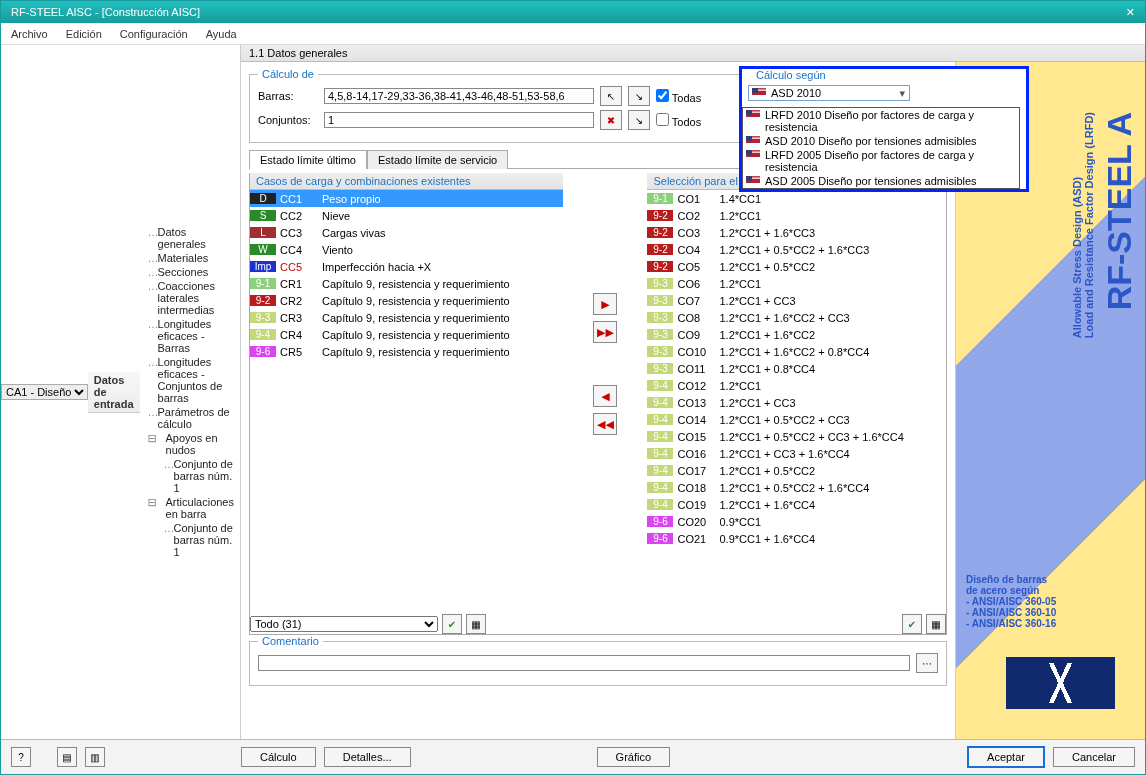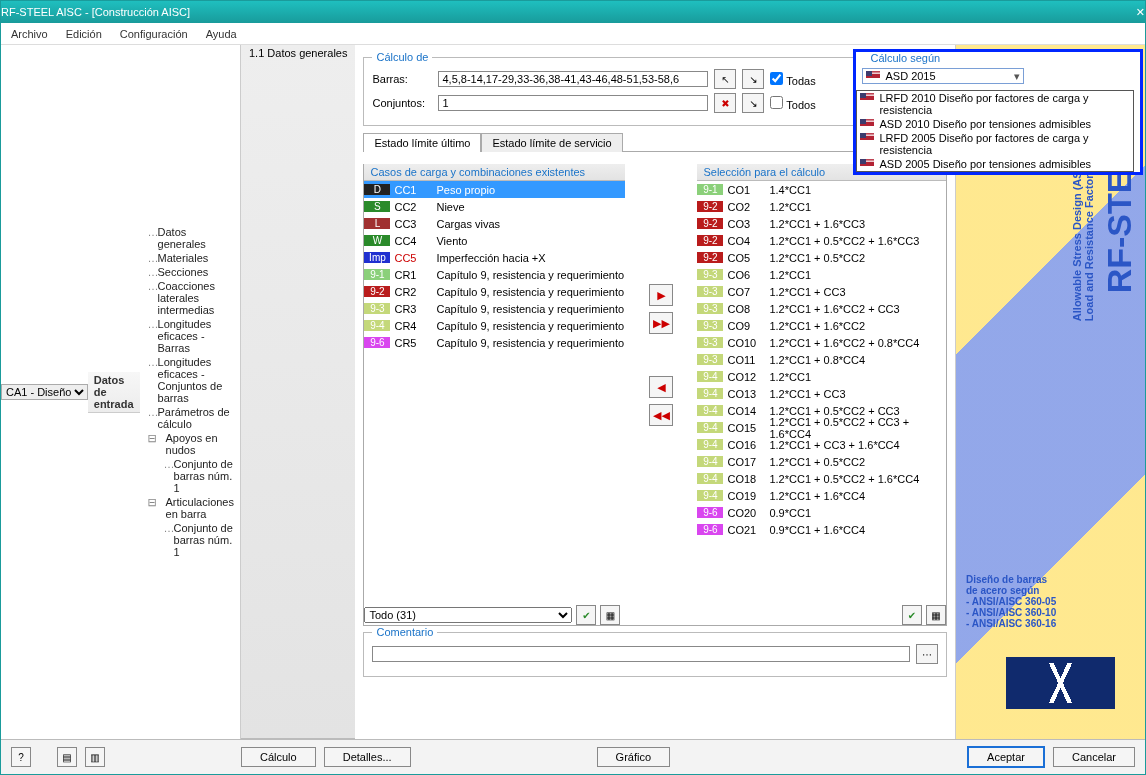--- a/index.html
+++ b/index.html
@@ -1,59 +1,59 @@
 <!DOCTYPE html>
 <html><head>
 <meta charset="utf-8">
 <style>
 * { box-sizing: border-box; margin: 0; padding: 0; font-family: "Segoe UI", Tahoma, sans-serif; font-size: 11px; }
 body { background: #f0f0f0; width: 1146px; height: 775px; overflow: hidden; }
 .window { width: 1146px; height: 775px; border: 1px solid #1a9b9b; display: flex; flex-direction: column; background: #fff; }
-.titlebar { background: linear-gradient(#1fbfbf,#189b9b); height: 22px; display: flex; align-items: center; padding: 0 0; color: #fff; }
+.titlebar { background: linear-gradient(#1fbfbf,#189b9b); height: 22px; display: flex; align-items: center; padding: 0 10px; color: #fff; }
 .titlebar .close { margin-left: auto; }
 .menubar { height: 22px; display: flex; align-items: center; gap: 18px; padding: 0 10px; background: #fff; border-bottom: 1px solid #ddd; }
 .menubar span { color: #333; }
 .body { flex: 1; display: flex; }
 .sidebar { width: 240px; border-right: 1px solid #ccc; display: flex; flex-direction: row; align-items: center; }
 .sidebar select { width: 100%; border: 1px solid #aaa; background: #eee; }
 .sidebar .hdr { background: linear-gradient(#f7f7f7,#ececec); border-bottom: 1px solid #ccc; padding: 2px 6px; font-weight: 700; color: #333; }
 .tree { padding: 4px 6px; flex: 1; }
 .tree-item { padding: 1px 0 1px 12px; color: #222; position: relative; }
 .tree-item.child { padding-left: 28px; }
 .tree-item::before { content: "…"; position: absolute; left: 2px; color: #888; }
 .tree-item.child::before { left: 18px; }
 .tree-item.parent { padding-left: 20px; }
 .tree-item.parent::before { content: "⊟"; left: 2px; }
-.main { flex: 1; display: flex; }
+.main { flex: 1; display: flex; flex-direction: column; }
 .main-hdr { background: linear-gradient(#eee,#e3e3e3); border-bottom: 1px solid #bbb; padding: 2px 8px; font-weight: 400; }
 .content { flex: 1; display: flex; }
 .form-area { flex: 1; padding: 6px 8px 4px 8px; position: relative; }
 fieldset { border: 1px solid #bbb; margin-bottom: 6px; padding: 6px 8px 8px 8px; }
 legend { color: #1a73c8; padding: 0 4px; }
 .row { display: flex; align-items: center; gap: 6px; margin-bottom: 4px; }
 .row label { width: 60px; }
 input[type=text] { border: 1px solid #888; padding: 1px 3px; background: #fff; }
 .icon-btn { width: 22px; height: 20px; border: 1px solid #888; background: #f5f5f5; display: inline-flex; align-items: center; justify-content: center; font-size: 10px; }
 .tabs { border-bottom: 1px solid #aaa; display: flex; }
 .tab { padding: 3px 10px; border: 1px solid #aaa; border-bottom: none; background: #eee; position: relative; top: 1px; }
 .tab.active { background: #fff; }
-.two-col { display: flex; gap: 22px; margin-top: 12px; border: 1px solid #aaa; border-top: none; padding: 0; }
+.two-col { display: flex; gap: 28px; margin-top: 4px; border: 1px solid #aaa; border-top: none; padding: 0; }
 .col { flex: 1; }
 .col-hdr { background: linear-gradient(#eee,#e3e3e3); border-bottom: 1px solid #bbb; padding: 2px 6px; color: #1a73c8; }
 .list { height: 420px; overflow: auto; background: #fff; }
 .lr { display: flex; align-items: center; height: 17px; }
 .tag { width: 26px; text-align: center; color: #fff; font-size: 10px; margin-right: 2px; }
 .code { width: 40px; padding-left: 2px; }
 .desc { flex: 1; padding-left: 4px; }
 .lr.sel { background: #3399ff; color: #fff; }
 .lr.sel .desc, .lr.sel .code { color: #fff; }
 .mid-btns { width: 28px; display: flex; flex-direction: column; gap: 6px; padding-top: 120px; align-items: center; }
 .mid-btns button { width: 24px; height: 22px; border: 1px solid #888; background: #f5f5f5; color: #c00; }
 .bottom-row { display: flex; align-items: center; gap: 4px; margin-top: 4px; }
-.bottom-row select { width: 208px; }
+.bottom-row select { width: 188px; }
 .sm-icon { width: 20px; height: 20px; border: 1px solid #888; background: #f5f5f5; display: inline-flex; align-items: center; justify-content: center; font-size: 10px; }
 .right-banner { width: 190px; background: #fff; border-left: 1px solid #ccc; position: relative; overflow: hidden; }
 .banner-bg { position: absolute; inset: 0; background: linear-gradient(135deg,#ffd634 0 35%, #3a60d8 35% 70%, #ffd634 70%); opacity: .55; }
 .banner-txt { position: absolute; right: 6px; top: 50px; writing-mode: vertical-rl; transform: rotate(180deg); font-size: 34px; font-weight: 700; color: #2b56c6; }
 .banner-sub { position: absolute; right: 50px; top: 50px; writing-mode: vertical-rl; transform: rotate(180deg); font-size: 11px; font-weight: 700; color: #2b56c6; }
 .banner-info { position: absolute; bottom: 110px; left: 10px; right: 10px; color: #2b56c6; font-size: 10px; font-weight: 700; }
 .banner-logo { position: absolute; bottom: 30px; left: 50px; right: 30px; height: 52px; background: #102a6d; }
 .banner-logo::after { content: ""; position: absolute; inset: 6px; background: linear-gradient(115deg, transparent 48%, #fff 48% 52%, transparent 52%), linear-gradient(65deg, transparent 48%, #fff 48% 52%, transparent 52%); }
 .dropdown { position: absolute; border: 3px solid #0026ff; background: #fff; z-index: 50; }
 .dropdown legend { background: #fff; margin-left: 4px; }
@@ -121,21 +121,21 @@
               <input type="text" style="width: 270px;" value="1">
               <span class="icon-btn" style="color:#c00">✖</span>
               <span class="icon-btn">↘</span>
               <label style="width:auto"><input type="checkbox" style=""> <span>Todos</span></label>
             </div>
           </fieldset>
 
           <div class="dropdown" style="top:4px; left:498px; width:290px;">
             <fieldset style="border:none; padding:4px 6px 0 6px;">
               <legend>Cálculo según</legend>
-              <div class="dd-sel"><span class="flag"></span><span>ASD 2015</span></div>
+              <div class="dd-sel"><span class="flag"></span><span>ASD 2010</span></div>
             </fieldset>
             <div class="dd-list" id="ddlist">
                 <div class="dd-item"><span class="flag"></span>LRFD 2010  Diseño por factores de carga y resistencia</div>
                 <div class="dd-item"><span class="flag"></span>ASD 2010  Diseño por tensiones admisibles</div>
                 <div class="dd-item"><span class="flag"></span>LRFD 2005  Diseño por factores de carga y resistencia</div>
                 <div class="dd-item"><span class="flag"></span>ASD 2005  Diseño por tensiones admisibles</div>
               </div>
           </div>
 
           <div class="tabs">

